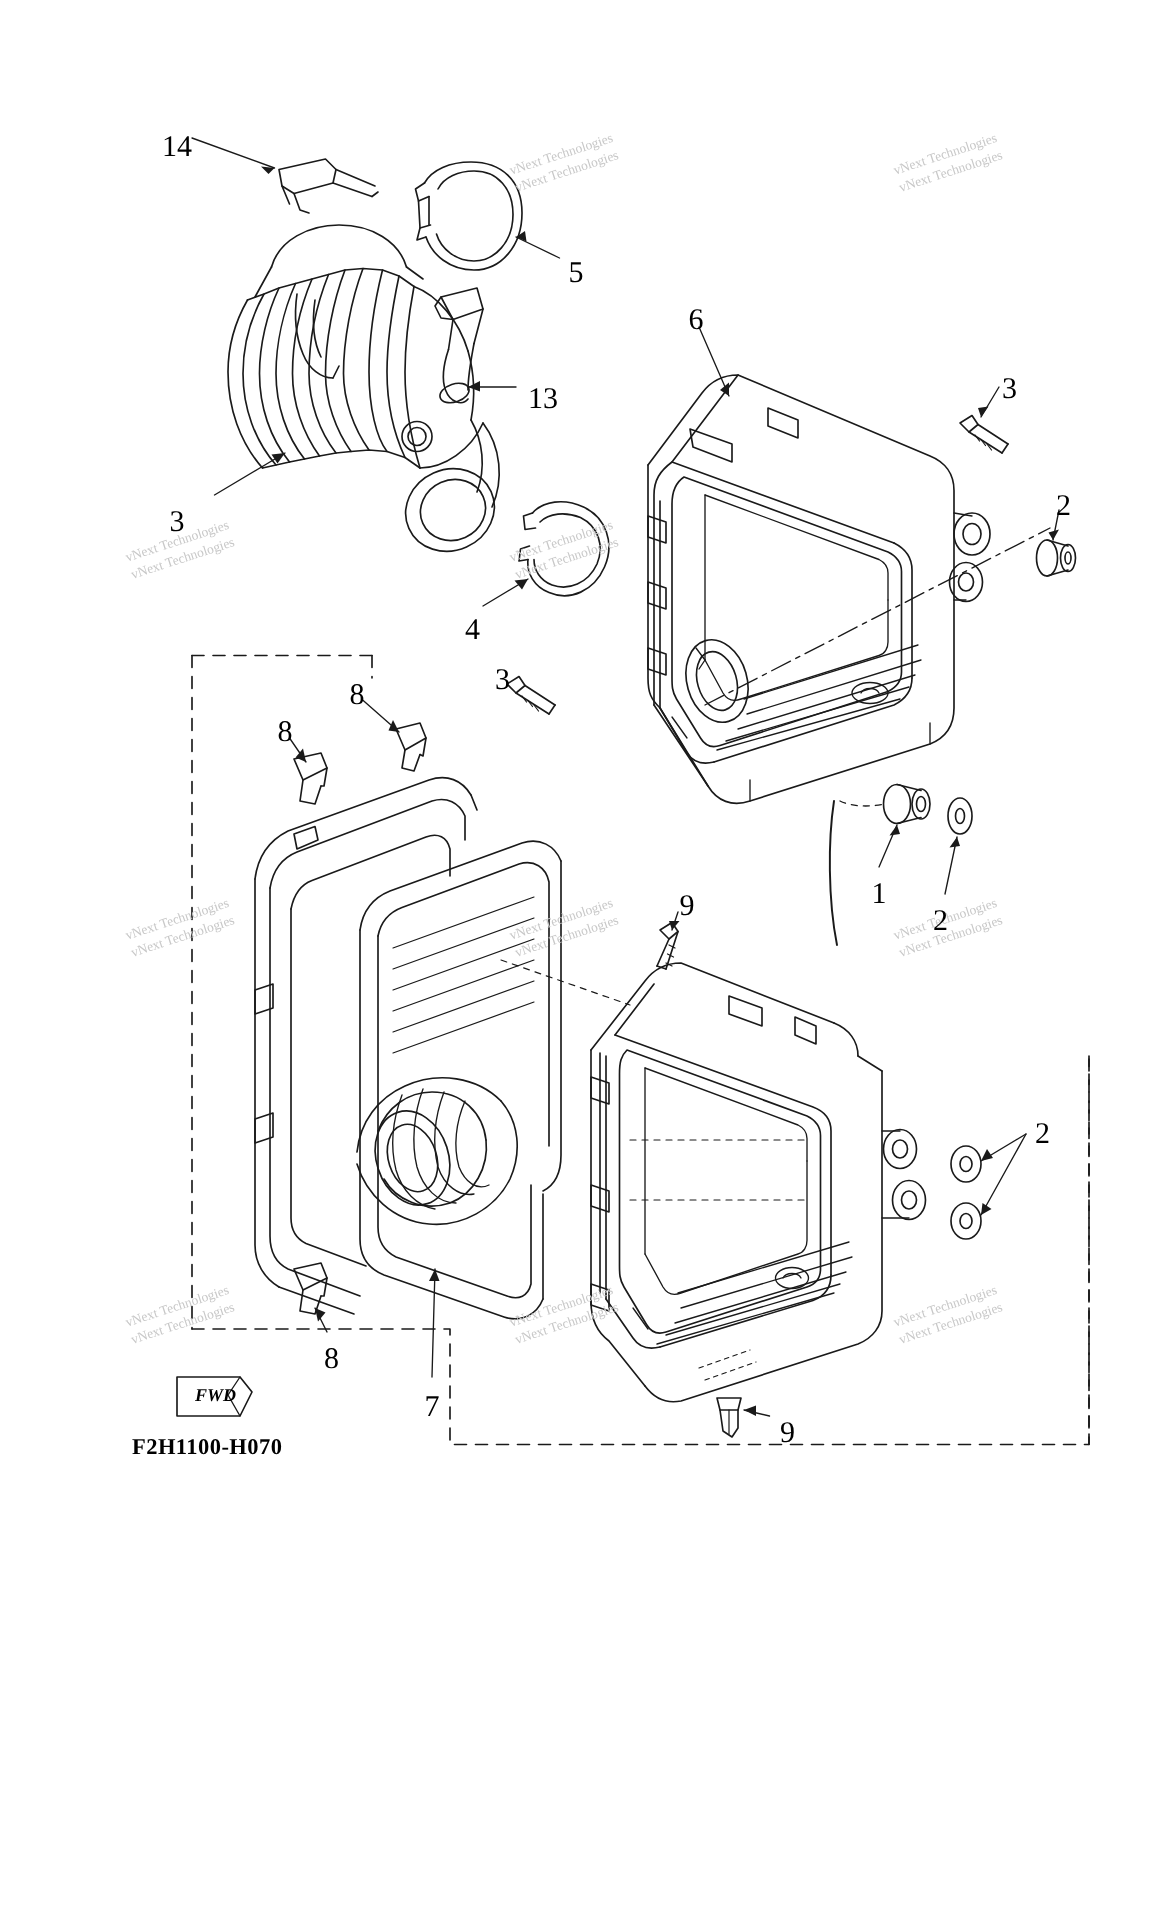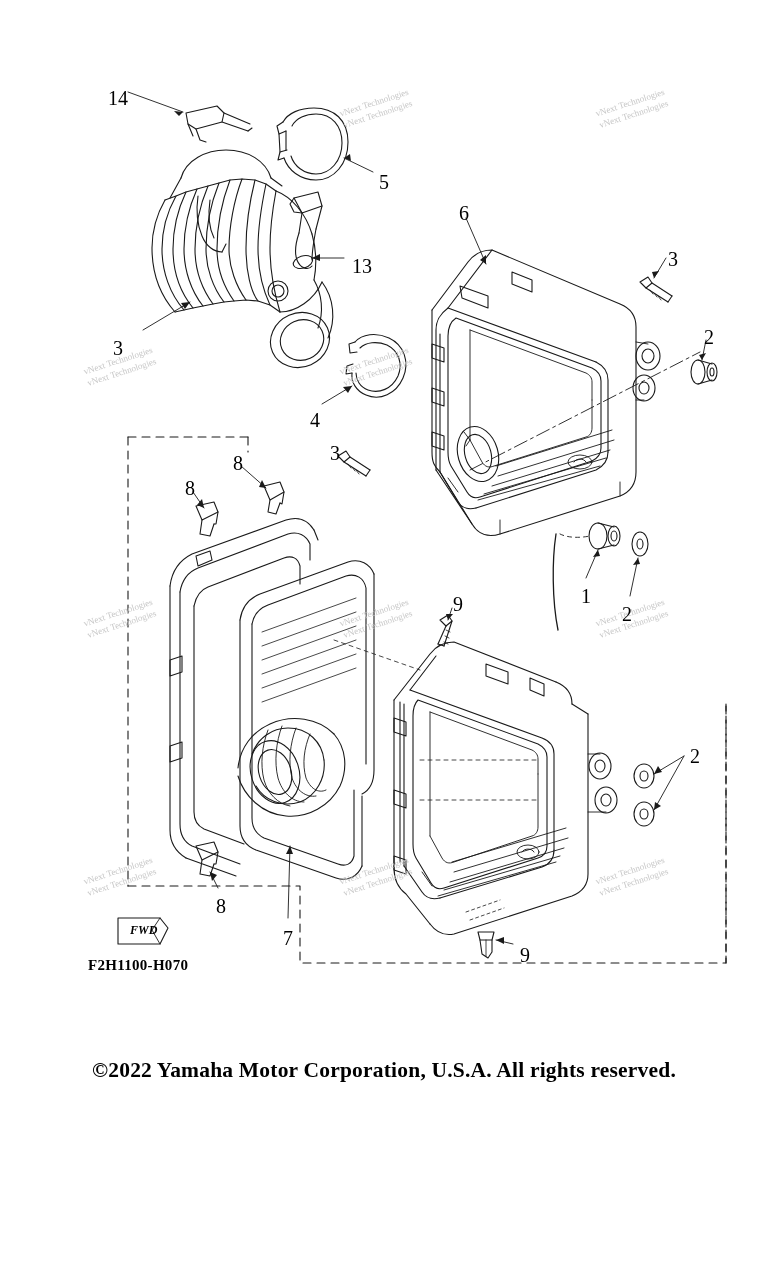--- a/index.html
+++ b/index.html
@@ -493,15 +493,14 @@
   <div class="callout" style="left:216px; top:896px;">8</div>
   <div class="callout" style="left:283px; top:928px;">7</div>
   <div class="callout" style="left:520px; top:945px;">9</div>
 
   <div id="fwd-marker">
     <div class="fwd-label">FWD</div>
   </div>
 
   <div id="diagram-code">F2H1100-H070</div>
 
-  <div id="copyright">©2022 Yamaha Motor Corporation, U.S.A. All rights reserved.</div>
 
 </div>
 
 </body></html>

